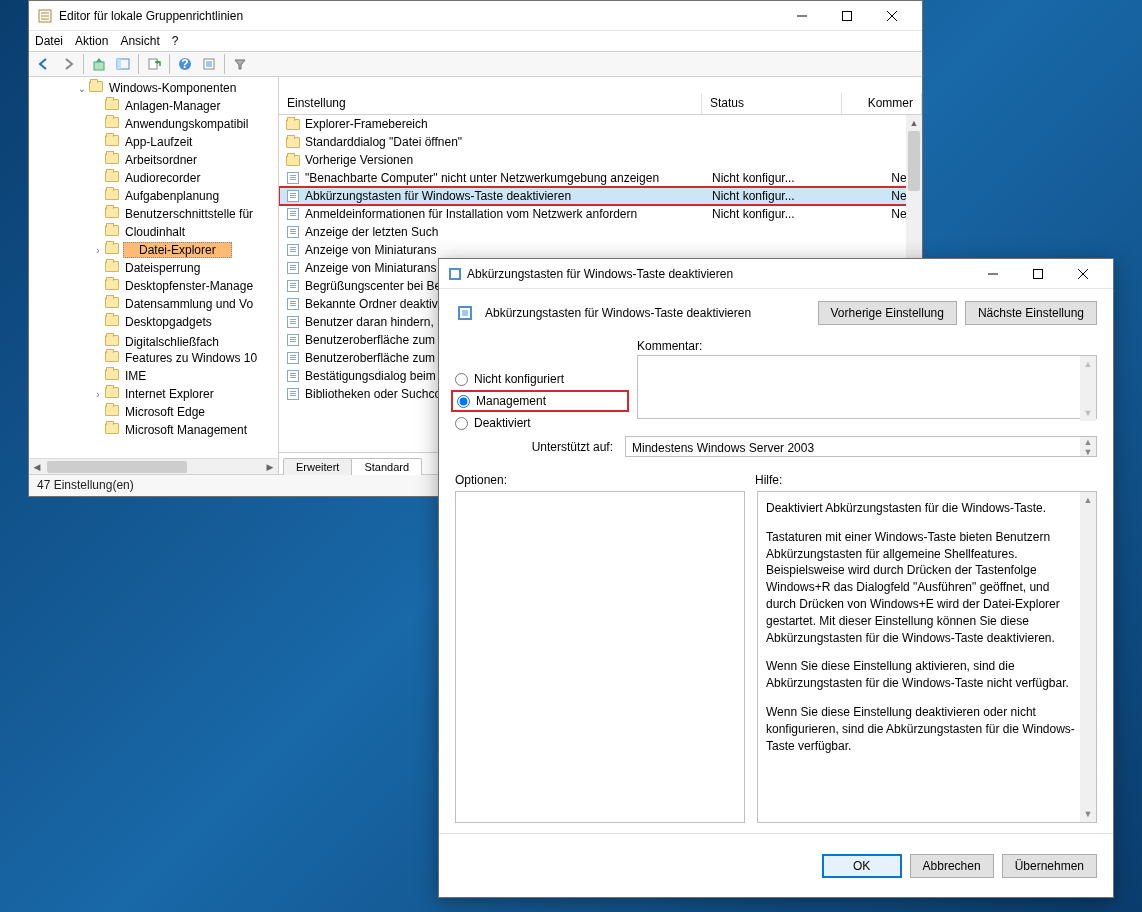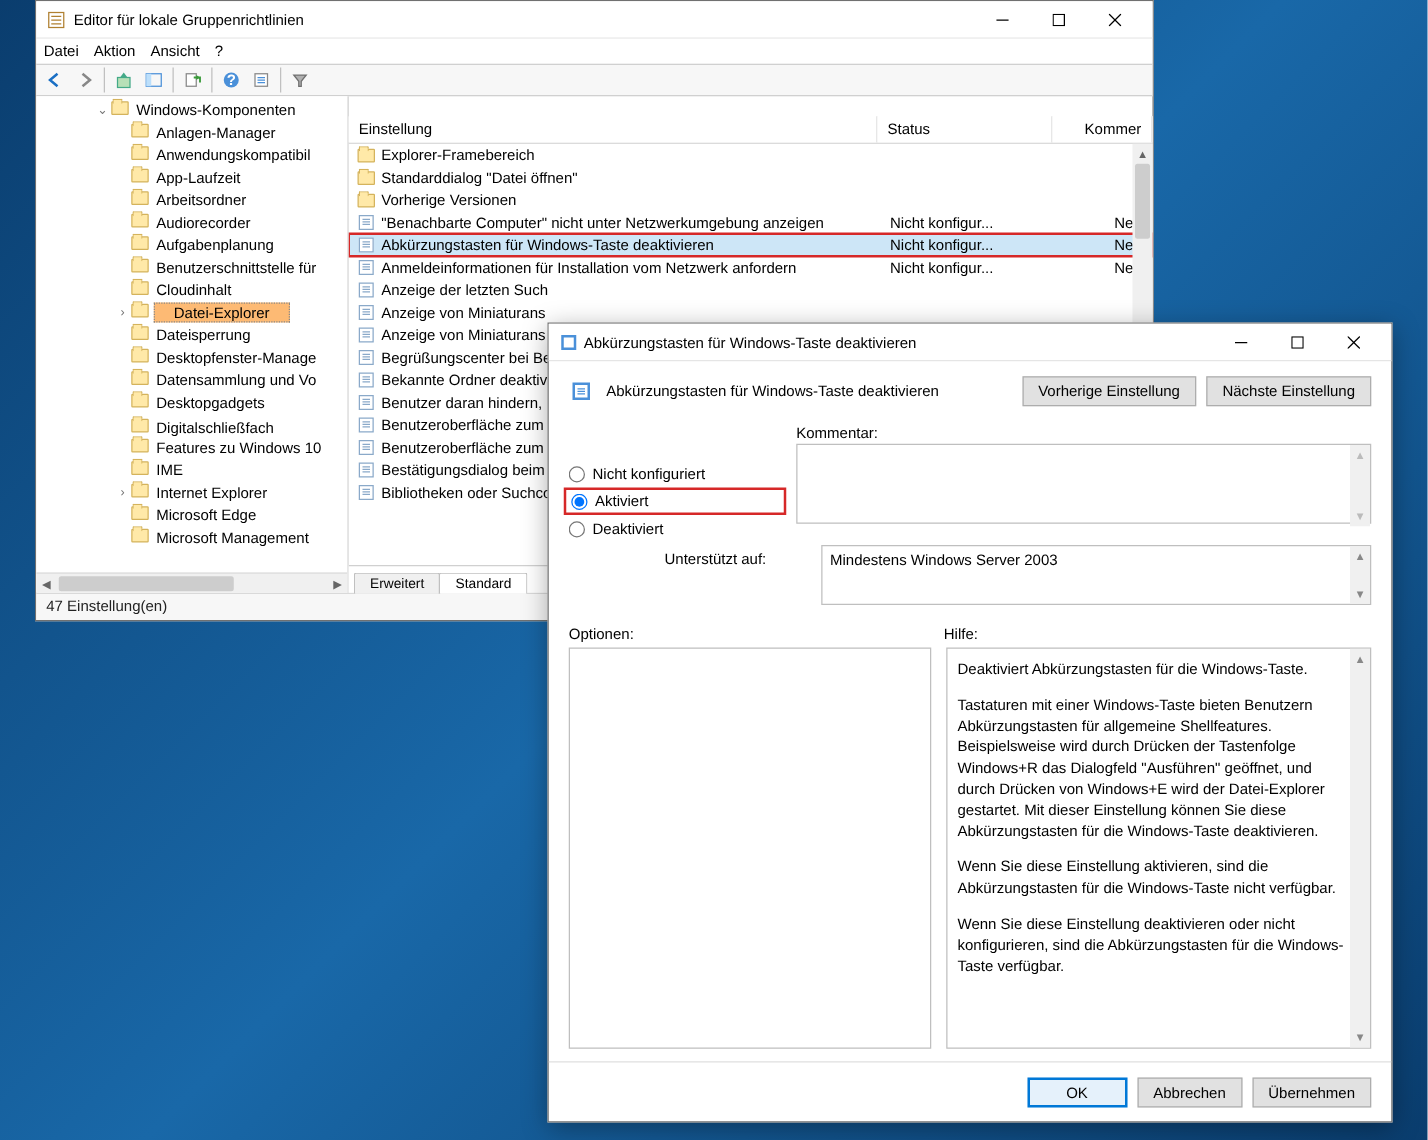--- a/index.html
+++ b/index.html
@@ -68,32 +68,32 @@
   .btn.default{border:2px solid #0078d7; padding:3px 11px; background:#e5f1fb;}
   .dlg-grid { display:grid; grid-template-columns: 170px 1fr; gap:6px 12px; margin-top:14px;}
   .radios { display:flex; flex-direction:column; gap:8px; padding-top:2px;margin-top:31px;}
   .radio { display:flex; align-items:center; gap:6px;}
   .radio input{margin:0;}
   .radio.highlight{outline:2px solid #d62828; outline-offset:2px; padding:0 2px;}
   .komm-label{color:#000;}
   .textarea{border:1px solid #bfbfbf;background:#fff;height:64px;padding:4px;resize:none;width:100%;}
   .support-row{display:flex;align-items:flex-start;gap:12px;margin-top:6px;}
   .support-row .lbl{width:158px;text-align:right;padding-top:4px;}
-  .support-box{flex:1;border:1px solid #bfbfbf;background:#fff;height:48px;padding:4px 6px;color:#000;position:relative;margin-left:32px;}
+  .support-box{flex:1;border:1px solid #bfbfbf;background:#fff;height:21px;padding:4px 6px;color:#000;position:relative;}
   .support-scroll{position:absolute;right:0;top:0;bottom:0;width:16px;background:#f0f0f0;display:flex;flex-direction:column;}
   .support-scroll .arrow{height:16px;display:flex;align-items:center;justify-content:center;font-size:9px;color:#888;}
   .labels-row{display:flex;margin-top:16px;}
   .labels-row .l1{width:300px;}
   .panels-row{display:flex;gap:12px;flex:1;margin-top:4px;}
   .options-box{width:290px;border:1px solid #bfbfbf;background:#fff;}
   .help-box{flex:1;border:1px solid #bfbfbf;background:#fff;padding:8px 20px 8px 8px;color:#000;line-height:1.4;position:relative;}
   .help-box p{margin:0 0 12px 0;font-size:12px;}
   .help-scroll{position:absolute;right:0;top:0;bottom:0;width:16px;background:#f0f0f0;display:flex;flex-direction:column;}
   .help-scroll .arrow{height:16px;display:flex;align-items:center;justify-content:center;font-size:9px;color:#888;}
-  .dlg-footer{height:48px;display:flex;align-items:center;justify-content:flex-end;gap:8px;padding:0 16px;border-top:1px solid #e0e0e0;}
+  .dlg-footer{height:64px;display:flex;align-items:center;justify-content:flex-end;gap:8px;padding:0 16px;border-top:1px solid #e0e0e0;}
   svg{display:block;}
 </style>
 </head>
 <body>
 
 <div class="main-window">
   <div class="titlebar">
     <svg class="icon" viewBox="0 0 16 16">
         <rect x="2" y="2" width="12" height="12" fill="#fff" stroke="#b08030"></rect>
         <line x1="4" y1="5" x2="12" y2="5" stroke="#b08030"></line>
@@ -488,21 +488,21 @@
     </div>
 
     <div class="dlg-grid">
       <div class="radios">
         <label class="radio">
             <input type="radio" name="st" style="">
             <span>Nicht konfiguriert</span>
           </label>
         <label class="radio highlight">
             <input type="radio" name="st" checked="" style="">
-            <span>Aktiviert</span>
+            <span>Management</span>
           </label>
         <label class="radio">
             <input type="radio" name="st" style="">
             <span>Deaktiviert</span>
           </label>
       </div>
       <div>
         <div class="komm-label">Kommentar:</div>
         <div style="position:relative;margin-top:2px;">
           <textarea class="textarea" style=""></textarea>

